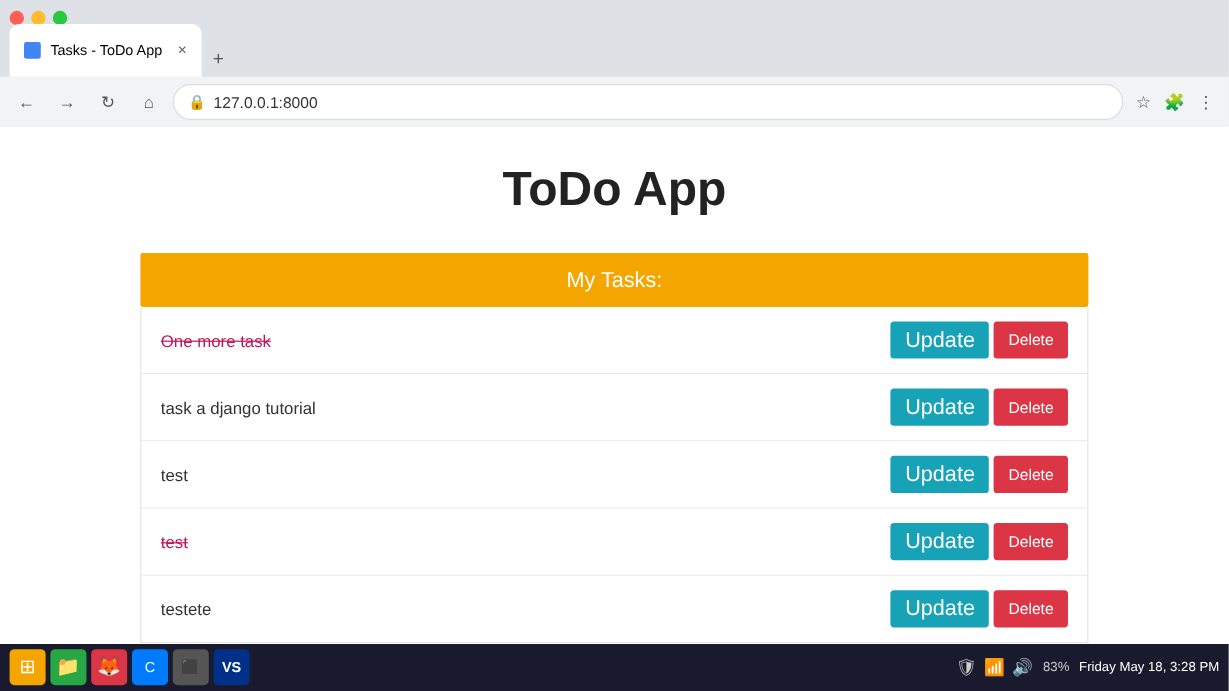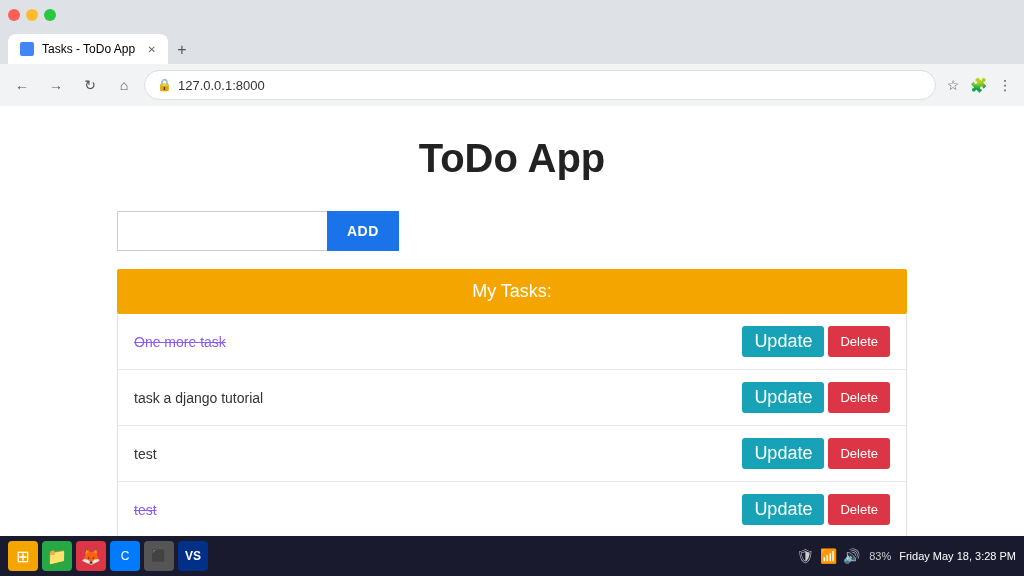--- a/index.html
+++ b/index.html
@@ -44,21 +44,21 @@
 
     .tab {
       background: white;
       border-radius: 8px 8px 0 0;
       padding: 6px 12px;
       font-size: 12px;
       display: flex;
       align-items: center;
       gap: 8px;
       min-width: 160px;
-      height: 30px;
+      height: 44px;
     }
 
     .tab-favicon {
       width: 14px;
       height: 14px;
       background: #4285f4;
       border-radius: 2px;
       display: inline-block;
     }
 
@@ -227,21 +227,21 @@
       border-bottom: none;
     }
 
     .task-text {
       font-size: 14px;
       color: #333;
     }
 
     .task-text.strikethrough {
       text-decoration: line-through;
-      color: #8b5cf6;
+      color: #be185d;
     }
 
     .task-buttons {
       display: flex;
       gap: 4px;
     }
 
     .update-btn {
       background: #17a2b8;
       color: white;
@@ -375,24 +375,20 @@
     <div class="toolbar-icon">☆</div>
     <div class="toolbar-icon">🧩</div>
     <div class="toolbar-icon">⋮</div>
   </div>
 </div>
 
 <div class="page-content">
   <div class="content-area">
     <h1 class="app-title">ToDo App</h1>
 
-    <div class="input-row">
-      <input class="task-input" type="text" placeholder="" style="">
-      <button class="add-btn">ADD</button>
-    </div>
 
     <div class="my-tasks-header">My Tasks:</div>
 
     <div class="task-list">
 
       <div class="task-item">
         <span class="task-text strikethrough">One more task</span>
         <div class="task-buttons">
           <button class="update-btn">Update</button>
           <button class="delete-btn">Delete</button>

